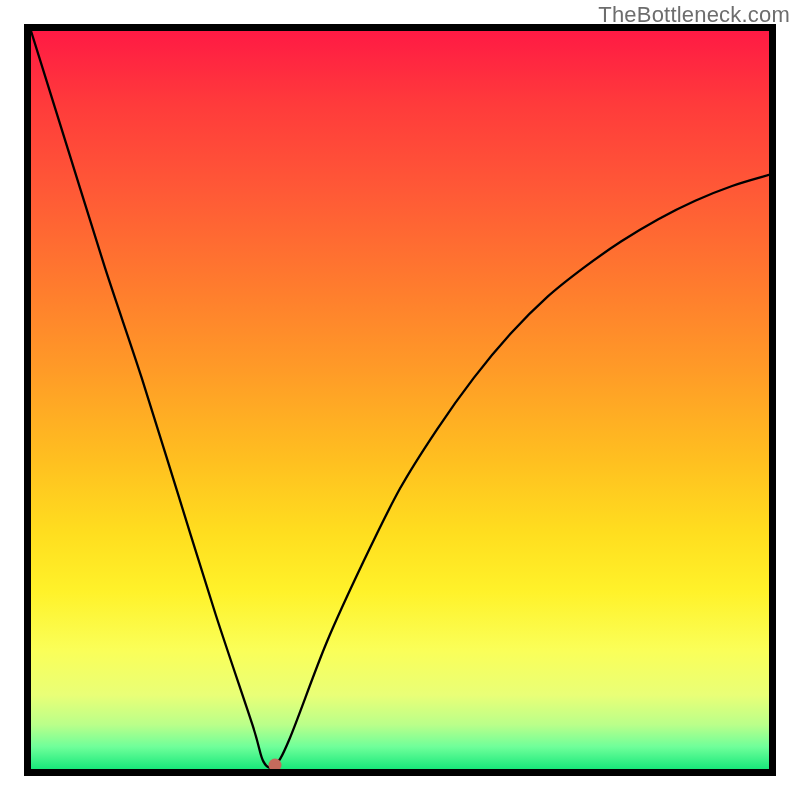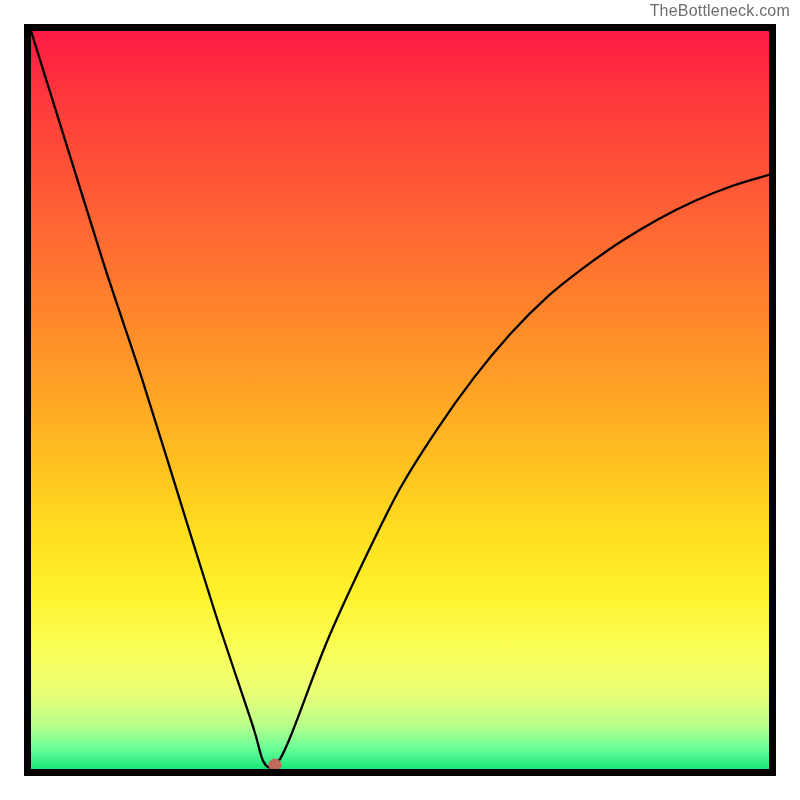--- a/index.html
+++ b/index.html
@@ -14,21 +14,21 @@
   .container {
     position: relative;
     width: 800px;
     height: 800px;
   }
   .watermark {
     position: absolute;
     top: 2px;
     right: 10px;
     color: #6d6d6d;
-    font-size: 16px;
+    font-size: 22px;
     font-weight: 500;
     letter-spacing: 0.2px;
     z-index: 20;
   }
   .frame {
     position: absolute;
     top: 24px;
     left: 24px;
     width: 752px;
     height: 752px;

